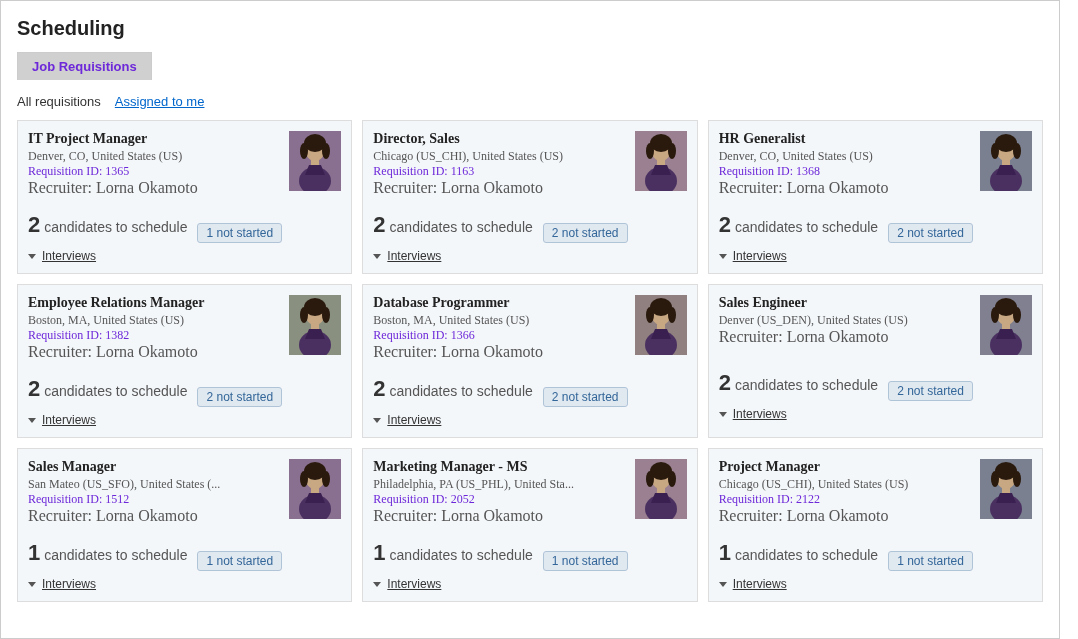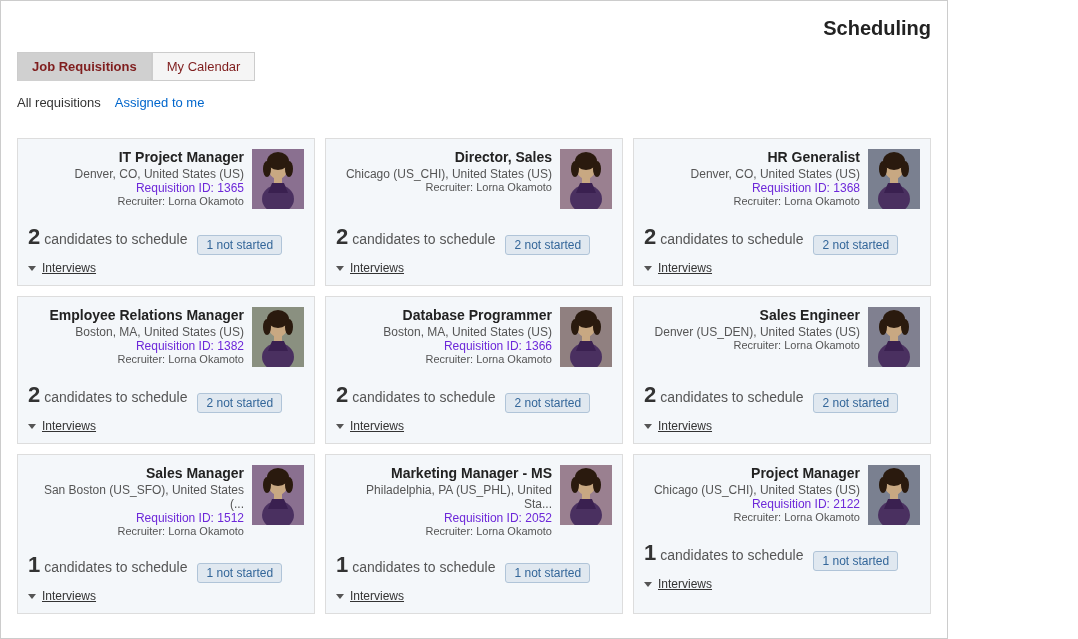--- a/index.html
+++ b/index.html
@@ -3,66 +3,66 @@
   <meta charset="utf-8">
   <style>
     * { box-sizing: border-box; margin: 0; padding: 0; }
     body {
       font-family: Arial, sans-serif;
       font-size: 13px;
       background: #fff;
       color: #333;
     }
     .page {
-      width: 948px;
+      width: 1060px;
       min-height: 639px;
       padding: 16px;
       border: 1px solid #ccc;
-      text-align: right;
     }
     .page-title {
       font-size: 20px;
       font-weight: bold;
       margin-bottom: 12px;
       color: #222;
     }
     .tabs {
       display: flex;
       gap: 0;
       margin-bottom: 14px;
     }
     .tab {
       padding: 6px 14px;
       border: 1px solid #ccc;
       cursor: pointer;
       background: #e8e8e8;
       font-size: 13px;
-      color: #7f1d1d;
+      color: #6d28d9;
     }
     .tab.active {
       background: #d0d0d0;
       font-weight: bold;
       border-bottom: none;
     }
     .tab:not(.active) {
       background: #f5f5f5;
     }
     .filter-row {
       display: flex;
       gap: 14px;
-      margin-bottom: 28px;
+      margin-bottom: 11px;
       font-size: 13px;
     }
     .filter-link {
       color: #333;
       text-decoration: none;
       cursor: pointer;
     }
     .filter-link.active {
       color: #0066cc;
+      text-decoration: underline;
     }
     .grid {
       display: grid;
       grid-template-columns: repeat(3, 1fr);
       gap: 10px;
     }
     .card {
       border: 1px solid #ddd;
       background: #f4f7fa;
       padding: 10px;
@@ -70,37 +70,38 @@
       flex-direction: column;
       gap: 6px;
     }
     .card-top {
       display: flex;
       justify-content: space-between;
       align-items: flex-start;
     }
     .card-info {
       flex: 1;
+      font-family: Liberation Serif, serif;
     }
     .card-title {
       font-size: 14px;
       font-weight: bold;
       color: #222;
       margin-bottom: 2px;
     }
     .card-location {
       font-size: 12px;
       color: #555;
     }
     .card-req {
       font-size: 12px;
       color: #6d28d9;
     }
     .card-recruiter {
-      font-size: 11px;
+      font-size: 16px;
       color: #555;
     }
     .card-avatar {
       width: 52px;
       height: 60px;
       background: #9a8fa0;
       flex-shrink: 0;
       margin-left: 8px;
       overflow: hidden;
       display: flex;
@@ -162,21 +163,20 @@
   </style>
 </head>
 <body>
 
 <div class="page">
 
   <div class="page-title">Scheduling</div>
 
   <div class="tabs">
     <div class="tab active">Job Requisitions</div>
-    <div class="tab">My Calendar</div>
   </div>
 
   <div class="filter-row">
     <span class="filter-link">All requisitions</span>
     <span class="filter-link active">Assigned to me</span>
   </div>
 
   <div class="grid" id="cards-grid">
   <div class="card">
     <div class="card-top">
@@ -214,20 +214,21 @@
     <div class="interviews-row">
       <span class="chevron"></span>
       <span>Interviews</span>
     </div>
   </div>
       <div class="card">
     <div class="card-top">
       <div class="card-info">
         <div class="card-title">Director, Sales</div>
         <div class="card-location">Chicago (US_CHI), United States (US)</div>
+        <div class="card-req">Requisition ID: 1163</div>
         <div class="card-recruiter">Recruiter: Lorna Okamoto</div>
       </div>
       <div class="card-avatar">
     <svg viewBox="0 0 52 60" xmlns="http://www.w3.org/2000/svg" class="avatar-svg">
       <rect width="52" height="60" fill="#9a8090"></rect>
 
       <ellipse cx="26" cy="18" rx="10" ry="12" fill="#c8a882"></ellipse>
 
       <ellipse cx="26" cy="12" rx="11" ry="9" fill="#2a1a0e"></ellipse>
       <ellipse cx="15" cy="20" rx="4" ry="8" fill="#2a1a0e"></ellipse>
@@ -401,21 +402,21 @@
     </div>
     <div class="interviews-row">
       <span class="chevron"></span>
       <span>Interviews</span>
     </div>
   </div>
       <div class="card">
     <div class="card-top">
       <div class="card-info">
         <div class="card-title">Sales Manager</div>
-        <div class="card-location">San Boston (US_SFO), United States (...</div>
+        <div class="card-location">San Mateo (US_SFO), United States (...</div>
         <div class="card-req">Requisition ID: 1512</div>
         <div class="card-recruiter">Recruiter: Lorna Okamoto</div>
       </div>
       <div class="card-avatar">
     <svg viewBox="0 0 52 60" xmlns="http://www.w3.org/2000/svg" class="avatar-svg">
       <rect width="52" height="60" fill="#8a7090"></rect>
 
       <ellipse cx="26" cy="18" rx="10" ry="12" fill="#c8a882"></ellipse>
 
       <ellipse cx="26" cy="12" rx="11" ry="9" fill="#2a1a0e"></ellipse>

